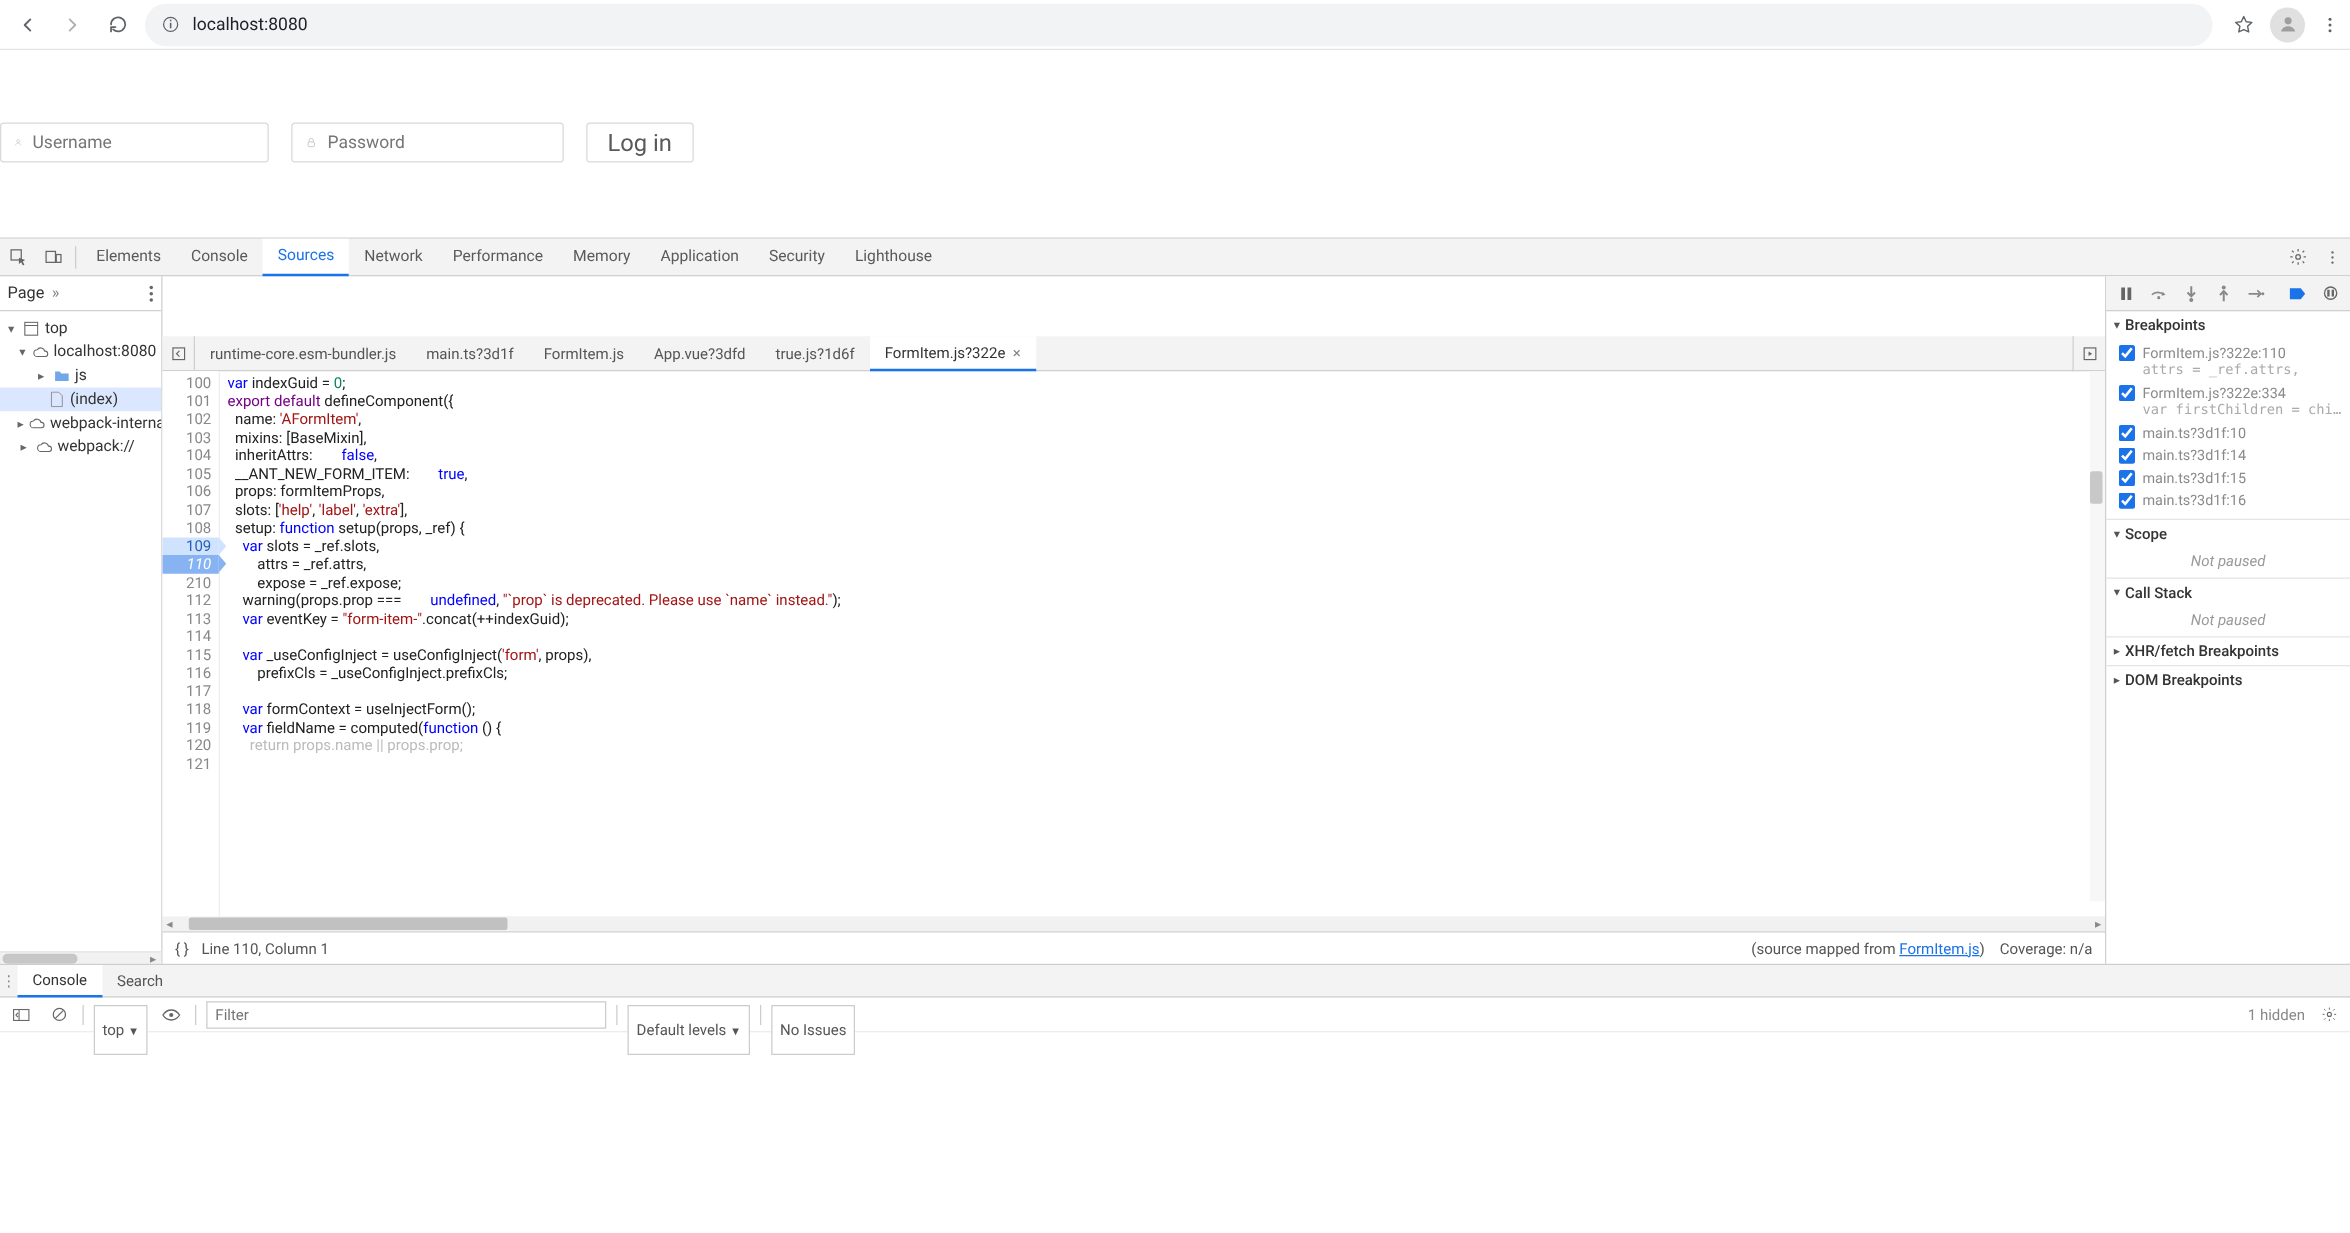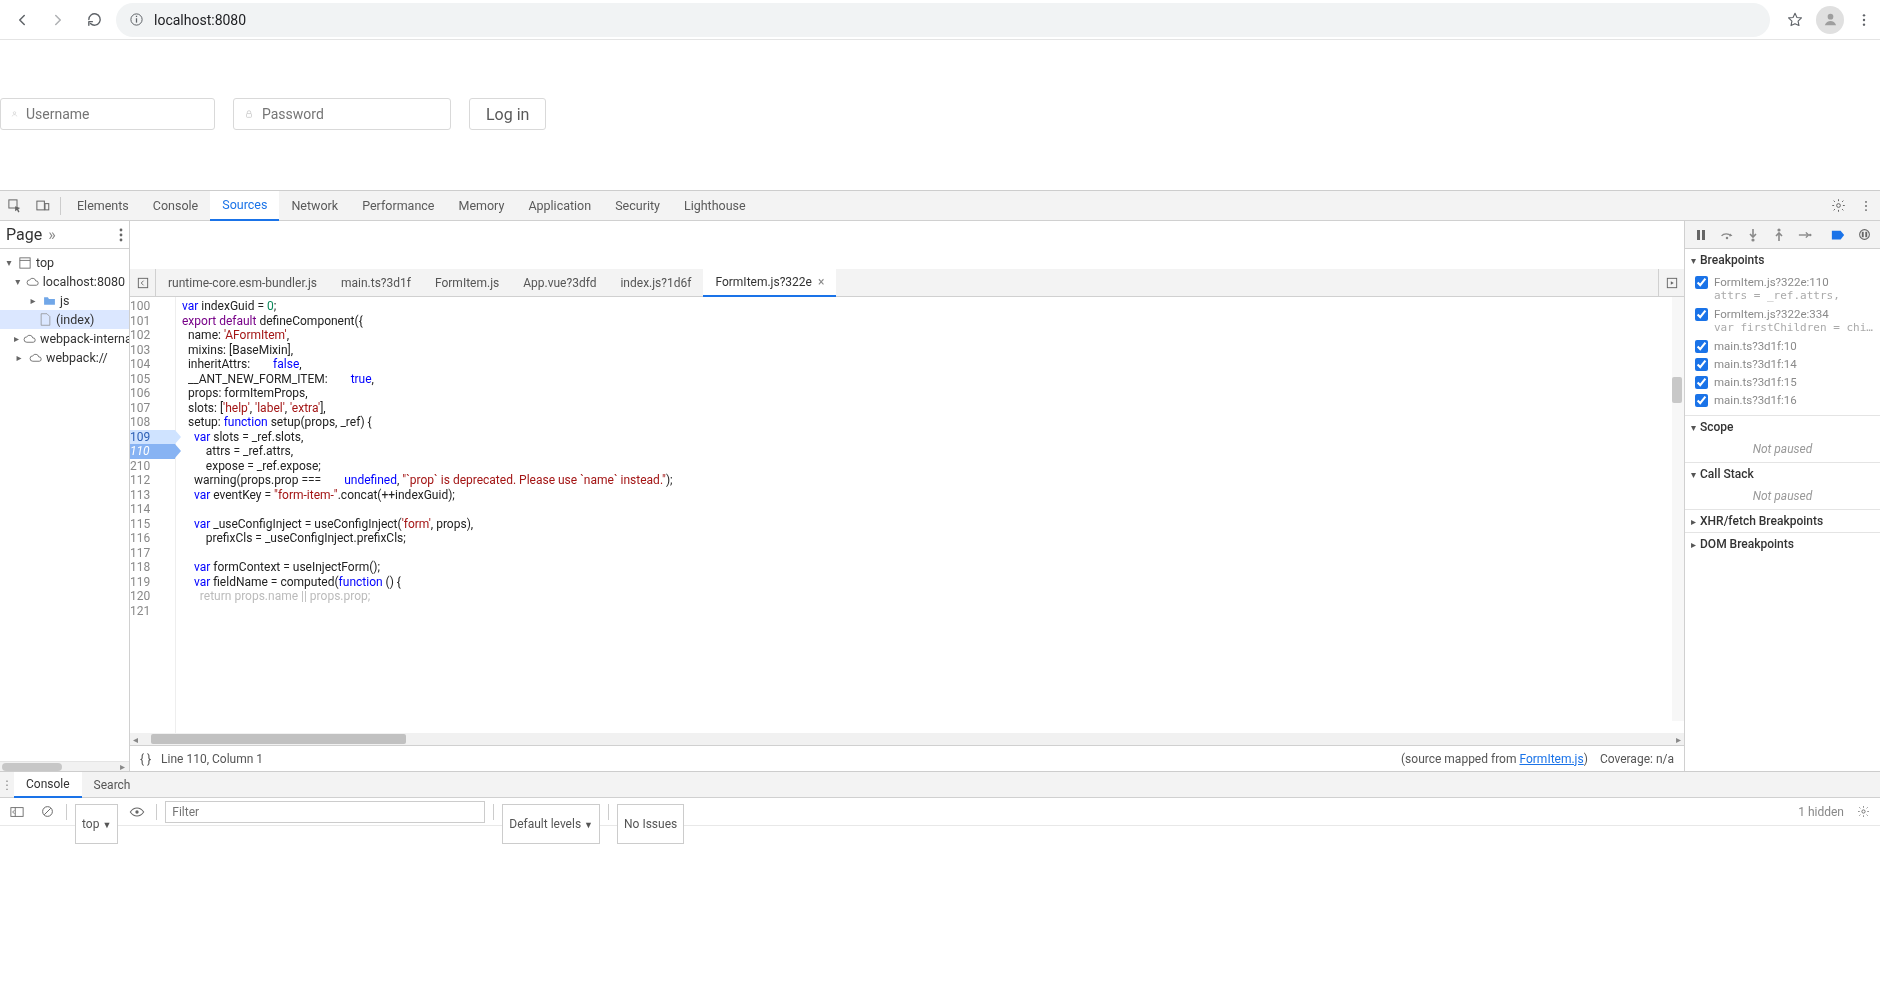--- a/index.html
+++ b/index.html
@@ -12,59 +12,59 @@
 .browser-bar .addr .info-icon { width: 16px; height: 16px; display:flex; align-items:center; justify-content:center; color:#5f6368; }
 .browser-bar .right { display:flex; align-items:center; gap:12px; padding-left:8px; }
 .browser-bar .avatar { width:28px; height:28px; border-radius:50%; background:#e0e0e0; display:flex; align-items:center; justify-content:center; }
 
 
 .page { height: 150px; padding: 58px 0 0 0; display:flex; align-items:flex-start; gap:18px; }
 .page .field { display:flex; align-items:center; border:1px solid #d9d9d9; height:32px; border-radius:3px; padding:0 10px; gap:8px; color:#bfbfbf; font-size:14px; }
 .page .field.username { width:215px; }
 .page .field.password { width:218px; margin-left: 0; }
 .page .field input { border:none; outline:none; font-size:14px; flex:1; background:transparent; }
-.page .login-btn { height:32px; padding:0 16px; border:1px solid #d9d9d9; border-radius:3px; background:#fff; color:#595959; font-size:16px; }
+.page .login-btn { height:32px; padding:0 16px; border:1px solid #d9d9d9; border-radius:3px; background:#fff; color:#595959; font-size:19px; }
 
 
 .devtools { border-top: 1px solid #cdcdcd; display:flex; flex-direction:column; height: calc(100% - 190px); }
 
 
 .dt-tabs { display:flex; align-items:center; height:30px; border-bottom:1px solid #d0d0d0; background:#f3f3f3; font-size:12.5px; color:#5a5a5a; }
 .dt-tabs .sq-btn { width:28px; height:30px; display:flex; align-items:center; justify-content:center; color:#666; }
 .dt-tabs .tab { padding:0 12px; height:30px; display:flex; align-items:center; }
 .dt-tabs .tab.active { color:#1a73e8; border-bottom:2px solid #1a73e8; background:#fff;}
 .dt-tabs .spacer { flex:1; }
 
 
 .dt-body { display:flex; flex:1; min-height:0; }
 
 
 .dt-left { width:130px; border-right:1px solid #d0d0d0; display:flex; flex-direction:column; }
-.dt-left-head { height:28px; display:flex; align-items:center; border-bottom:1px solid #d0d0d0; font-size:16px; padding:0 6px; gap:6px; color:#333; }
+.dt-left-head { height:28px; display:flex; align-items:center; border-bottom:1px solid #d0d0d0; font-size:13px; padding:0 6px; gap:6px; color:#333; }
 .dt-left-head .more { margin-left:auto; }
 .dt-tree { flex:1; font-size:12.5px; color:#333; padding:4px 0; overflow:hidden; }
 .tree-row { display:flex; align-items:center; gap:4px; padding:2px 4px; white-space:nowrap; }
 .tree-row .caret { width:10px; display:inline-block; text-align:center; color:#666; font-size:10px; }
 .tree-row .icon { width:14px; height:14px; display:inline-flex; align-items:center; justify-content:center; }
 .tree-row.selected { background:#dbe7ff; }
 .indent1 { padding-left: 14px; }
 .indent2 { padding-left: 28px; }
 .indent3 { padding-left: 38px; }
 .dt-left-scroll { height:10px; background:#f1f1f1; border-top:1px solid #e4e4e4; display:flex; align-items:center; }
 .dt-left-scroll .thumb { height:8px; background:#c7c7c7; border-radius:4px; width:60px; margin-left:2px; }
 
 
 .dt-mid { flex:1; display:flex; flex-direction:column; border-right:1px solid #d0d0d0; min-width:0; }
 .file-tabs { height:28px; display:flex; align-items:center; border-bottom:1px solid #d0d0d0; background:#f3f3f3; font-size:12px; color:#555;margin-top:48px; }
 .file-tabs .ft-btn { width:26px; height:28px; display:flex; align-items:center; justify-content:center; border-right:1px solid #d0d0d0; }
 .file-tabs .ftab { padding:0 12px; height:28px; display:flex; align-items:center; gap:6px; }
 .file-tabs .ftab.active { background:#fff; color:#333; border-bottom:2px solid #1a73e8; }
 .file-tabs .spacer { flex:1; }
 .editor-wrap { flex:1; display:flex; min-height:0; position:relative; }
-.gutter { width:46px; text-align:left; background:#fff; border-right:1px solid #eee; font-family:Menlo,Consolas,monospace; font-size:12px; color:#888; padding-top:2px; }
+.gutter { width:46px; text-align:right; background:#fff; border-right:1px solid #eee; font-family:Menlo,Consolas,monospace; font-size:12px; color:#888; padding-top:2px; }
 .gutter .ln { height:14.5px; padding-right:6px; }
 .gutter .ln.bp { background:#cfe3ff; color:#2b5fb5; position:relative; }
 .gutter .ln.bp::after { content:""; position:absolute; right:-6px; top:0; border-top:7px solid transparent; border-bottom:7px solid transparent; border-left:6px solid #cfe3ff; }
 .gutter .ln.bp-strong { background:#87b3f3; color:#fff;font-style:italic; }
 .gutter .ln.bp-strong::after{ border-left-color:#87b3f3; }
 .code { flex:1; font-family:Menlo,Consolas,monospace; font-size:12px; line-height:14.5px; padding:2px 6px; white-space:pre; overflow:hidden; color:#222; }
 .kw { color:#0000ff; }
 .kw2 { color:#708; }
 .str { color:#a31515; }
 .num { color:#098658; }
@@ -303,21 +303,21 @@
             <svg width="14" height="14" viewBox="0 0 24 24">
               <rect x="4" y="4" width="16" height="16" stroke="#666" fill="none" stroke-width="1.6"></rect>
               <path d="M13 8l-4 4 4 4" stroke="#666" fill="none" stroke-width="1.6"></path>
             </svg>
           </div>
         <div id="ftabs" style="display:flex">
             <div class="ftab">runtime-core.esm-bundler.js</div>
             <div class="ftab">main.ts?3d1f</div>
             <div class="ftab">FormItem.js</div>
             <div class="ftab">App.vue?3dfd</div>
-            <div class="ftab">index.js?1d6f</div>
+            <div class="ftab">true.js?1d6f</div>
             <div class="ftab active">FormItem.js?322e<span style="color: rgb(136, 136, 136);">×</span></div>
           </div>
         <div class="spacer"></div>
         <div class="ft-btn" style="border-left:1px solid #d0d0d0;border-right:none">
             <svg width="14" height="14" viewBox="0 0 24 24">
               <rect x="4" y="4" width="16" height="16" stroke="#666" fill="none" stroke-width="1.6"></rect>
               <path d="M10 9l5 3-5 3z" fill="#666"></path>
             </svg>
           </div>
       </div>

